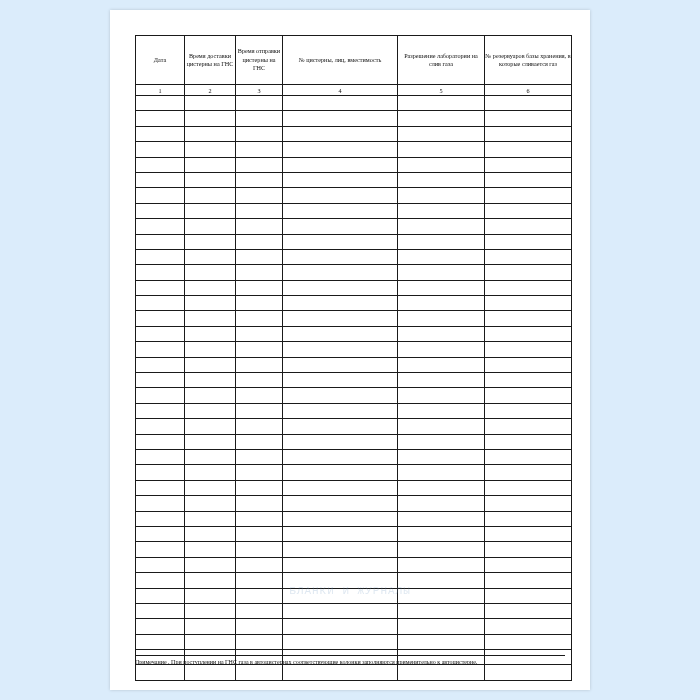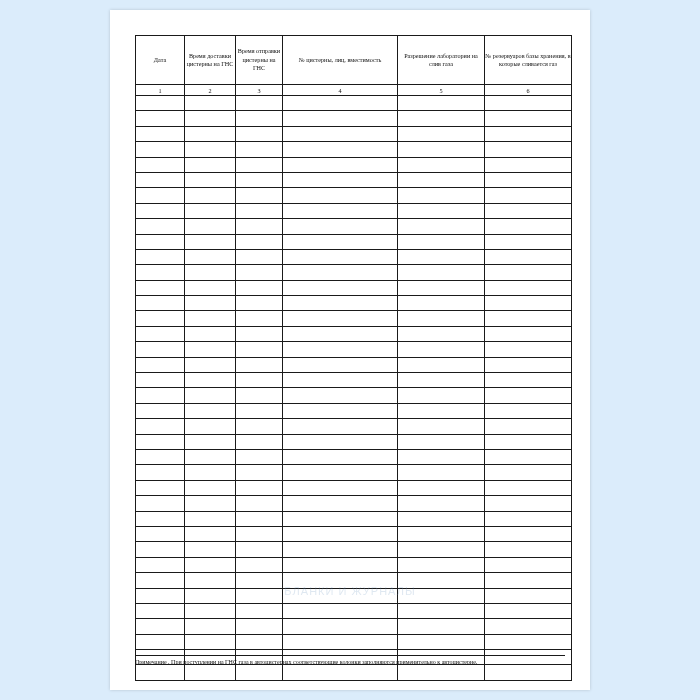--- a/index.html
+++ b/index.html
@@ -70,21 +70,21 @@
   .watermark {
     position: absolute;
     left: 50%;
     top: 575px;
     transform: translateX(-50%);
     font-size: 11px;
     letter-spacing: 1px;
     color: rgba(110, 150, 190, 0.22);
     white-space: nowrap;
     pointer-events: none;
-    font-family: Liberation Sans, sans-serif;
+    font-family: Liberation Mono, monospace;
   }
   .note-wrap {
     position: absolute;
     left: 25px;
     top: 645px;
     width: 430px;
   }
   .note-rule {
     border-top: 1px solid #1a1a1a;
     width: 100%;

